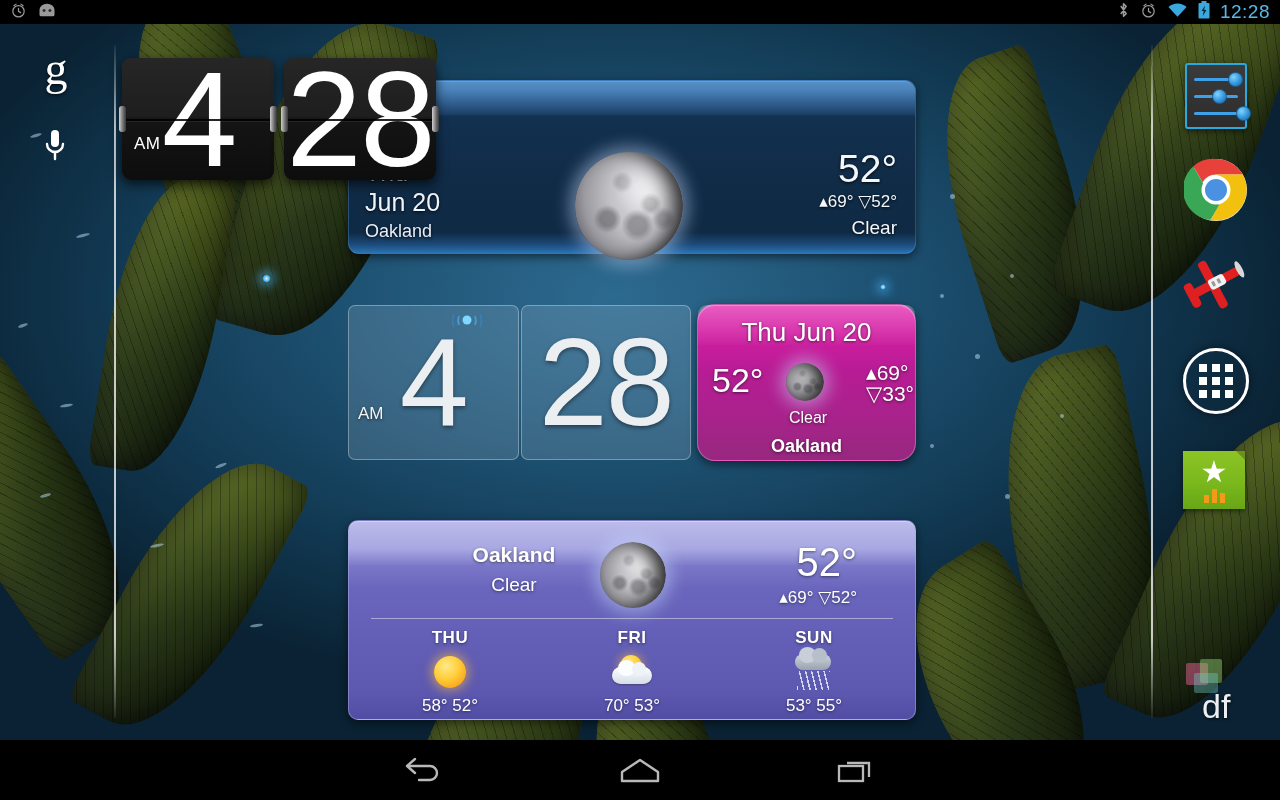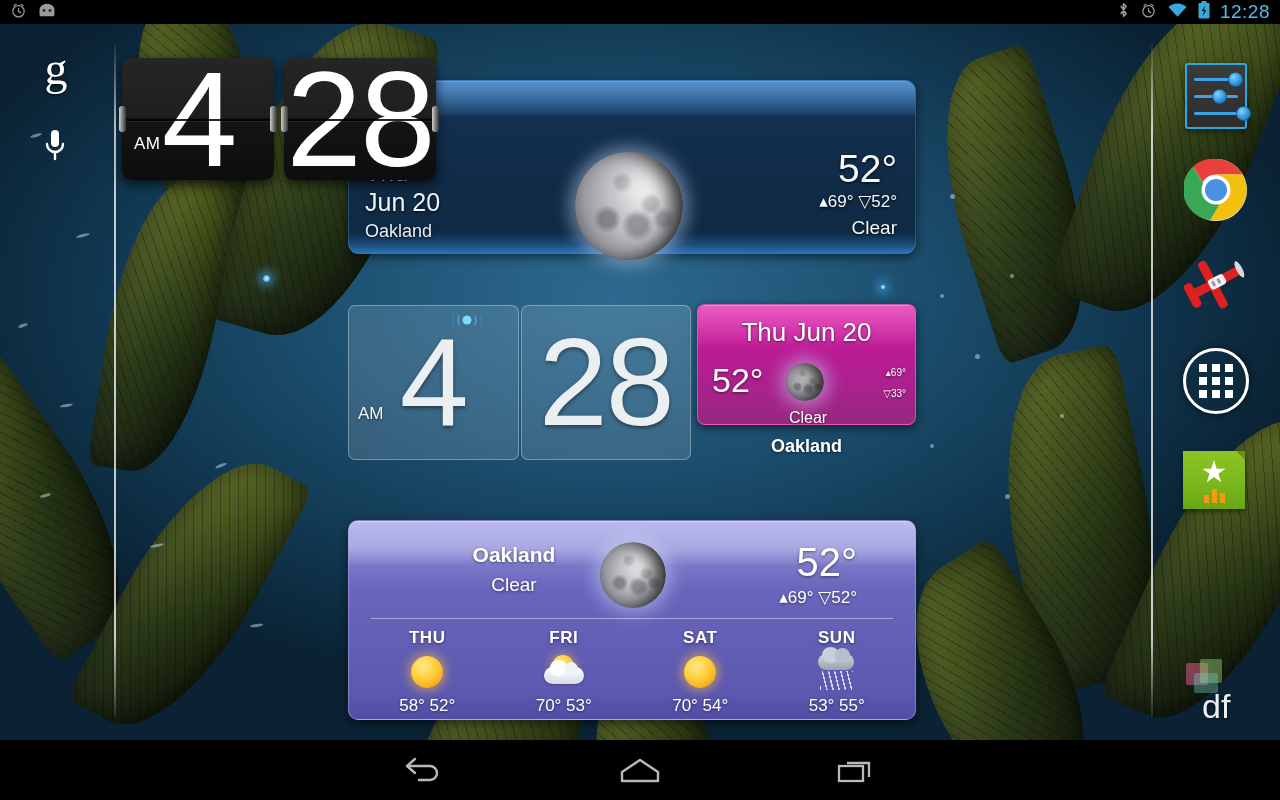--- a/index.html
+++ b/index.html
@@ -202,41 +202,41 @@
     color: #f0f3f6; font-size: 17px; text-shadow: 0 1px 3px rgba(0,0,0,.6);
   }
   #glass-blip {
     position: absolute; left: 101px; top: 7px;
     width: 34px; height: 20px; z-index: 3;
   }
 
   
   #w-pink {
     position: absolute; left: 697px; top: 304px;
-    width: 219px; height: 121px;
-    border-radius: 8px;
+    width: 219px; height: 157px;
+    border-radius: 18px;
     background: linear-gradient(180deg, #e01faa 0%, #d41ea3 16%, #b81c94 42%, #a9228c 72%, #96287e 100%);
     box-shadow: 0 3px 10px rgba(0,0,0,.55), inset 0 1px 0 rgba(255,255,255,.3);
     border: 1px solid rgba(255,190,230,.35);
     z-index: 10;
     color: #fff;
     text-shadow: 0 1px 3px rgba(0,0,0,.55);
   }
   #w-pink::before {
     content: ""; position: absolute; left: 0; top: 0; right: 0; height: 40px;
     border-radius: 9px 9px 0 0;
     background: linear-gradient(180deg, rgba(255,255,255,.28), rgba(255,255,255,.02));
   }
   .pk-date {
     position: absolute; left: 0; right: 0; top: 12px;
     text-align: center; font-size: 26px; line-height: 30px;
   }
   .pk-temp { position: absolute; left: 14px; top: 57px; font-size: 34px; line-height: 36px; font-weight: 300; }
   #moon-pink { position: absolute; left: 88px; top: 58px; width: 38px; height: 38px; }
-  .pk-hilo { position: absolute; right: 9px; top: 57px; text-align: right; font-size: 10px; line-height: 21px; }
+  .pk-hilo { position: absolute; right: 1px; top: 57px; font-size: 21px; line-height: 21px; }
   .pk-cond { position: absolute; left: 70px; top: 104px; width: 80px; text-align: center; font-size: 16px; }
   .pk-city { position: absolute; left: 0; right: 0; top: 131px; text-align: center; font-size: 18px; font-weight: bold; }
 
   
   #w-forecast {
     position: absolute; left: 348px; top: 520px;
     width: 568px; height: 200px;
     border-radius: 10px;
     background: linear-gradient(180deg,
       #9f9ee2 0%, #9b9ade 14%, #7b78c9 22%,
@@ -558,27 +558,20 @@
           <div class="dn">FRI</div>
           <div class="di">
             <div class="pcloud">
               <span class="s"></span>
               <span class="c"></span>
             </div>
           </div>
           <div class="dt">70° 53°</div>
         </div>
         <div class="fc-day">
-          <div class="dn">SAT</div>
-          <div class="di">
-            <div class="sun"></div>
-          </div>
-          <div class="dt">70° 54°</div>
-        </div>
-        <div class="fc-day">
           <div class="dn">SUN</div>
           <div class="di">
             <div class="rain">
               <span class="c"></span>
               <span class="d"></span>
             </div>
           </div>
           <div class="dt">53° 55°</div>
         </div>
       </div>

